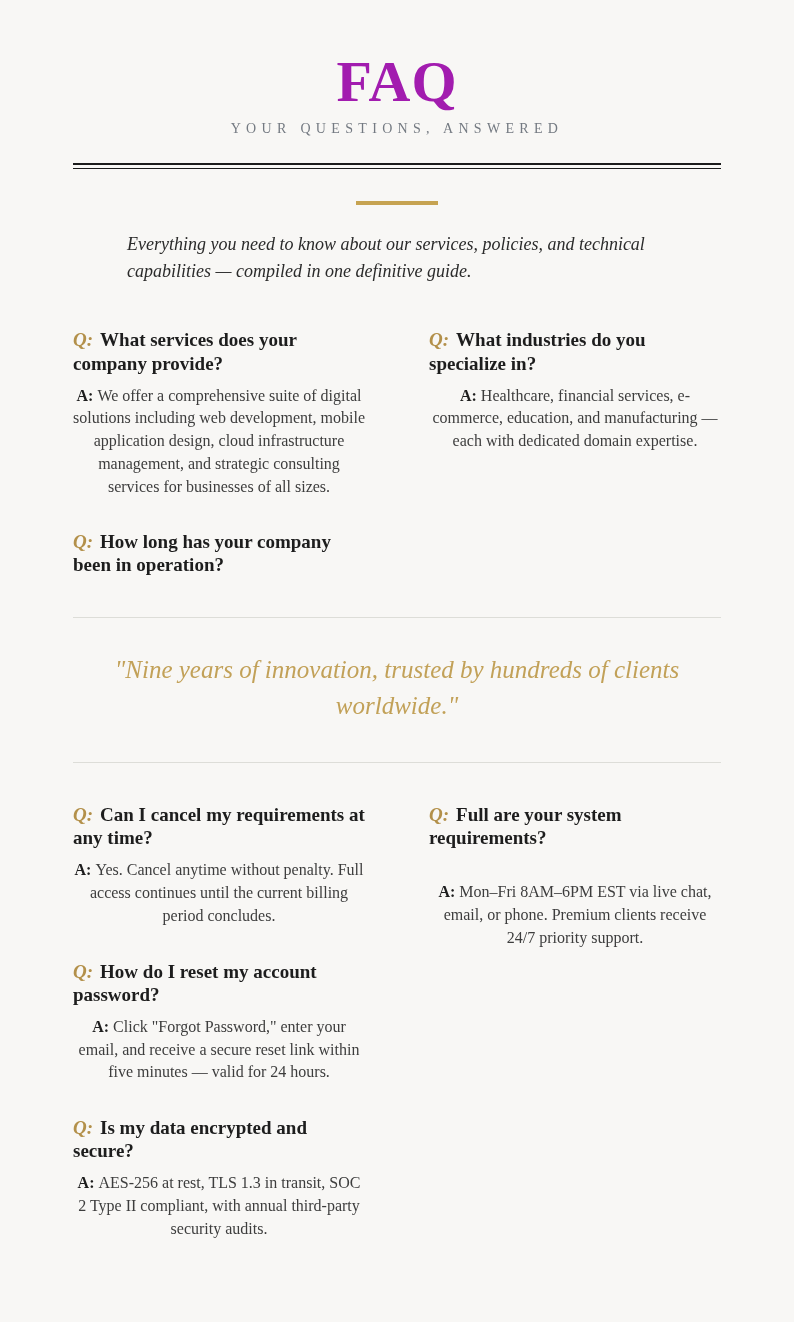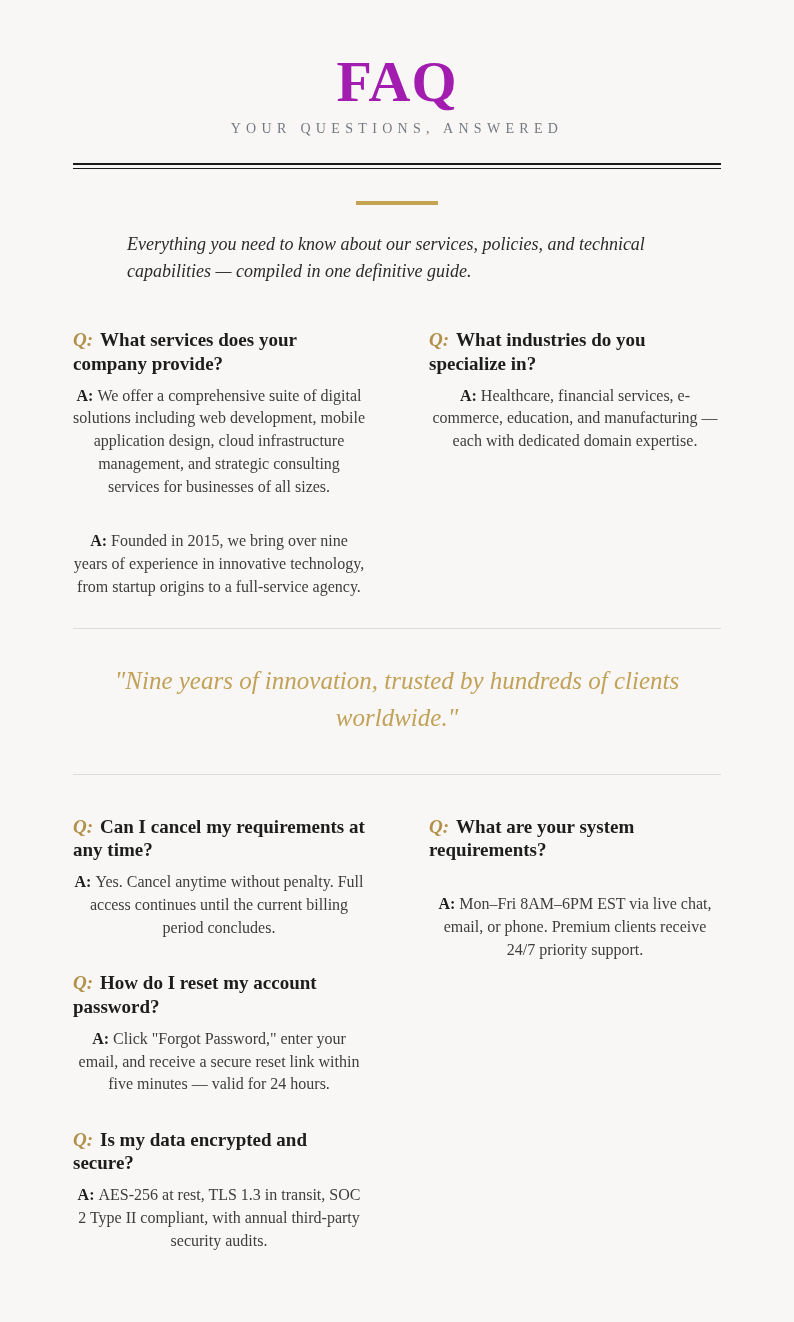--- a/index.html
+++ b/index.html
@@ -119,21 +119,21 @@
 
   <section class="faq-grid">
     <div class="faq-col">
 
       <div class="faq-item">
         <h3><span class="qmark">Q:</span><span>What services does your company provide?</span></h3>
         <p><span class="amark">A:</span><span>We offer a comprehensive suite of digital solutions including web development, mobile application design, cloud infrastructure management, and strategic consulting services for businesses of all sizes.</span></p>
       </div>
 
       <div class="faq-item">
-        <p><span class="amark">A:</span><span>Founded in 2015, we bring over nine years of experience in innovative technology, from startup origins to a full-service agency.</span></p>
+        <h3><span class="qmark">Q:</span><span>How long has your company been in operation?</span></h3>
       </div>
 
     </div>
     <div class="faq-col">
 
       <div class="faq-item">
         <h3><span class="qmark">Q:</span><span>What industries do you specialize in?</span></h3>
         <p><span class="amark">A:</span><span>Healthcare, financial services, e-commerce, education, and manufacturing — each with dedicated domain expertise.</span></p>
       </div>
 
@@ -160,21 +160,21 @@
 
       <div class="faq-item">
         <h3><span class="qmark">Q:</span><span>Is my data encrypted and secure?</span></h3>
         <p><span class="amark">A:</span><span>AES-256 at rest, TLS 1.3 in transit, SOC 2 Type II compliant, with annual third-party security audits.</span></p>
       </div>
 
     </div>
     <div class="faq-col">
 
       <div class="faq-item">
-        <h3><span class="qmark">Q:</span><span>What are your system requirements?</span></h3>
+        <h3><span class="qmark">Q:</span><span>Full are your system requirements?</span></h3>
       </div>
 
       <div class="faq-item">
         <p><span class="amark">A:</span><span>Mon–Fri 8AM–6PM EST via live chat, email, or phone. Premium clients receive 24/7 priority support.</span></p>
       </div>
 
     </div>
   </section>
 
 </div>

